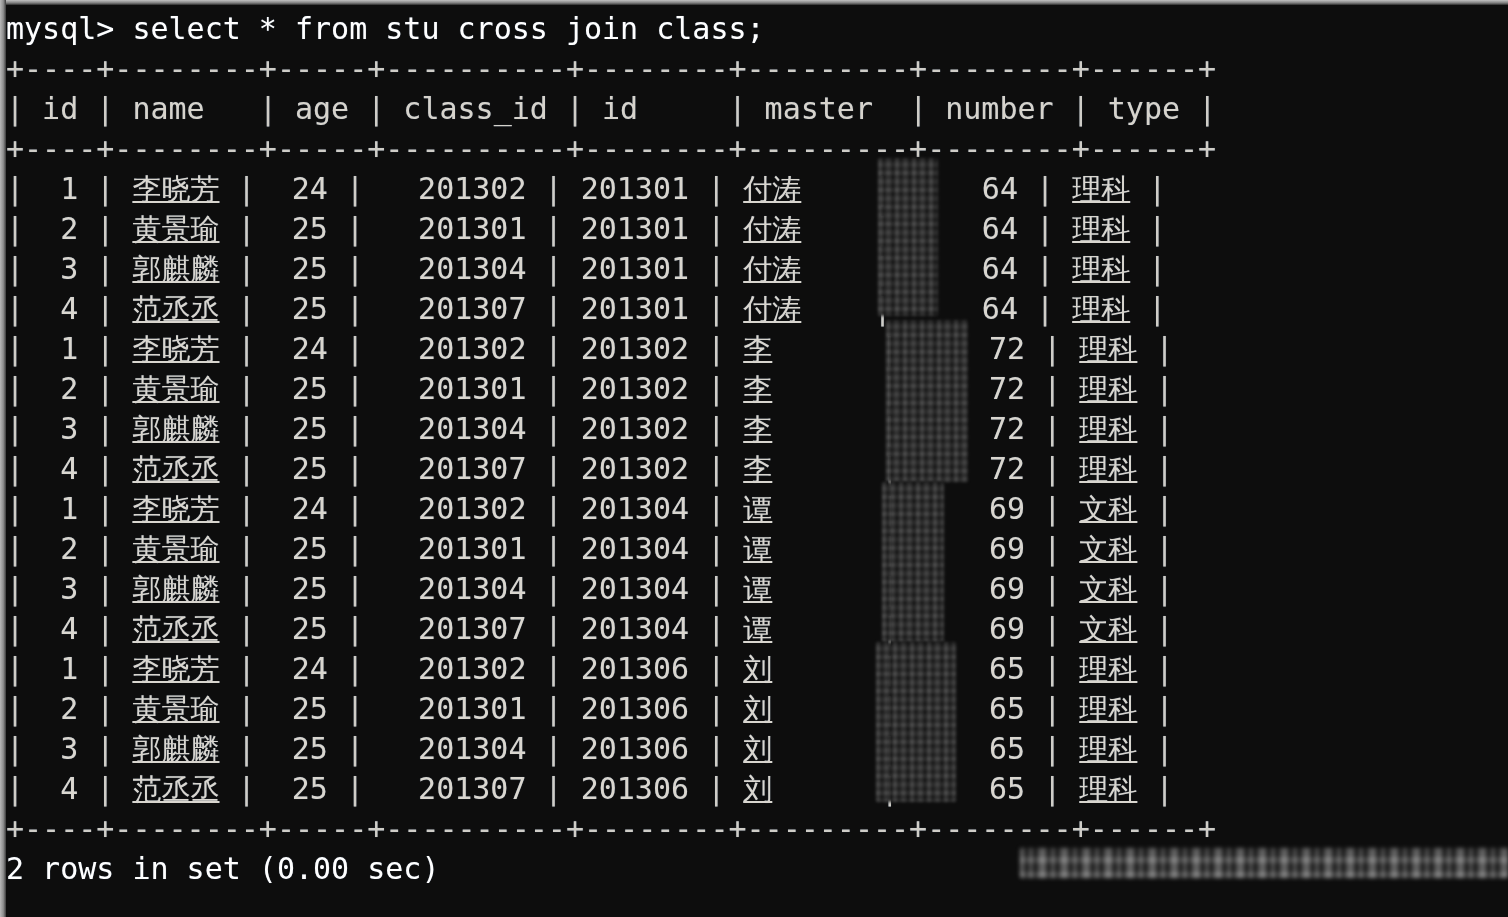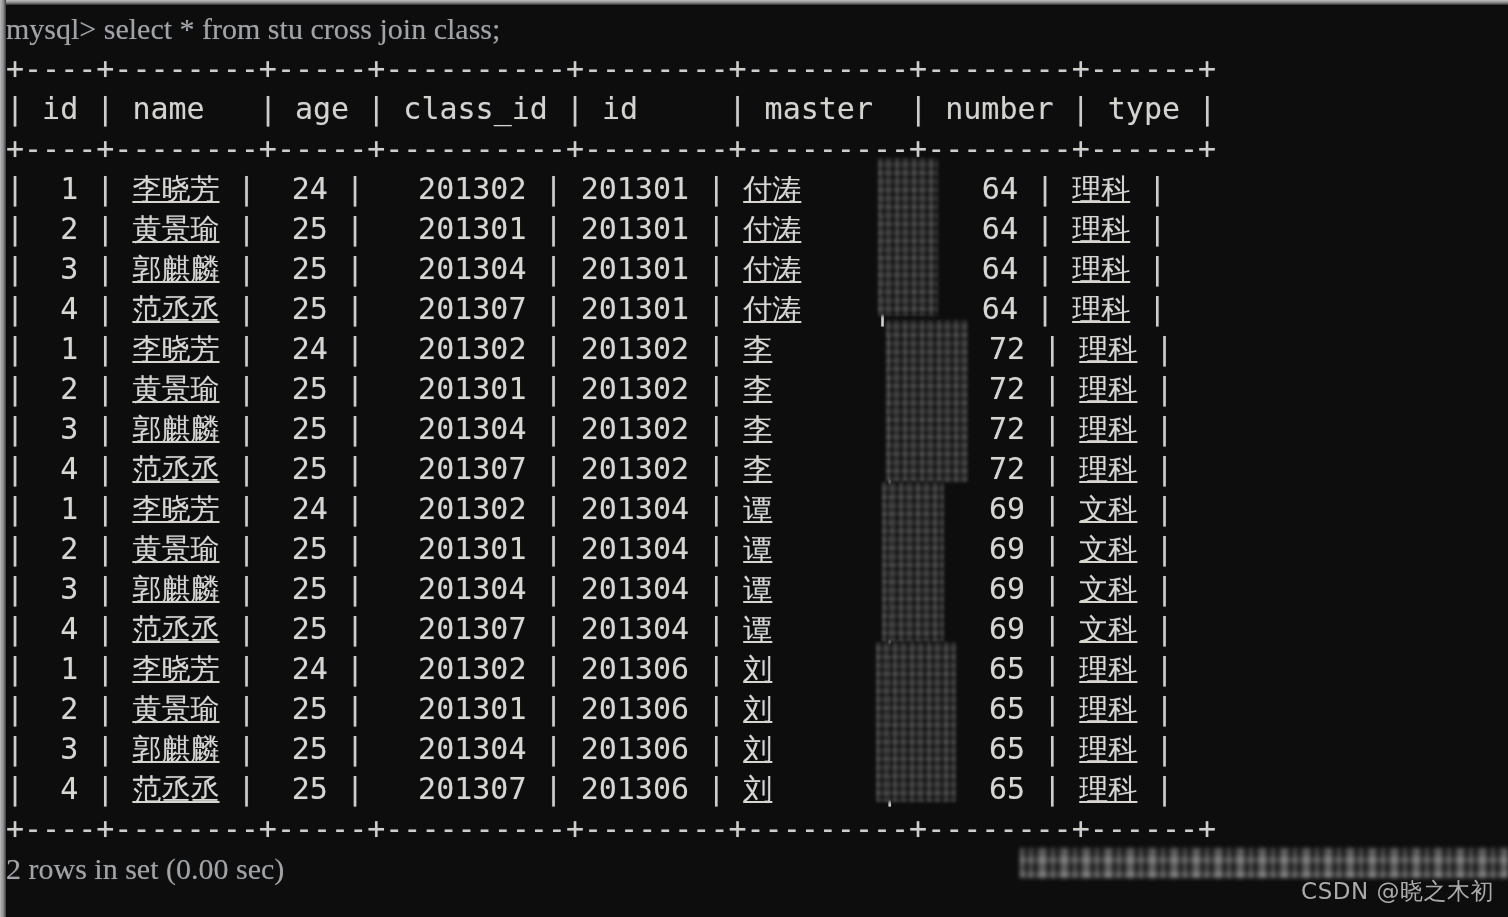--- a/index.html
+++ b/index.html
@@ -45,21 +45,21 @@
     color: #d6d3cc;
     font-family: "DejaVu Sans Mono", "Liberation Mono", monospace;
     font-size: 30px;
     line-height: 40px;
     letter-spacing: 0px;
     white-space: pre;
     text-shadow: 0 0 1px rgba(120,150,190,0.55);
   }
   pre.term .sep   { color: #cfcdc7; }
   pre.term .bar   { color: #cfcdc7; }
-  pre.term .cmd   { color: #a3a3a3; font-family: Liberation Serif, serif; }
+  pre.term .cmd   { color: #ffffff; }
   pre.term .val   { color: #d9d6cf; }
   pre.term .cjk {
     font-family: "DejaVu Sans", "Liberation Sans", sans-serif;
     font-size: 29px;
     text-decoration: underline;
   }
   
   .mosaic {
     position: absolute;
     pointer-events: none;
@@ -131,15 +131,14 @@
 <span class="cmd">2 rows in set (0.00 sec)</span></pre>
   </div>
 
   <div class="mosaic" style="left:878px; top:158px; width:60px; height:158px;"></div>
   <div class="mosaic" style="left:886px; top:320px; width:82px; height:162px;"></div>
   <div class="mosaic" style="left:882px; top:482px; width:62px; height:160px;"></div>
   <div class="mosaic" style="left:876px; top:642px; width:80px; height:160px;"></div>
 
   <div id="mosaic-url"></div>
 
-  <div id="watermark">CSDN @晓之木初</div>
 
 </div>
 
 </body></html>

